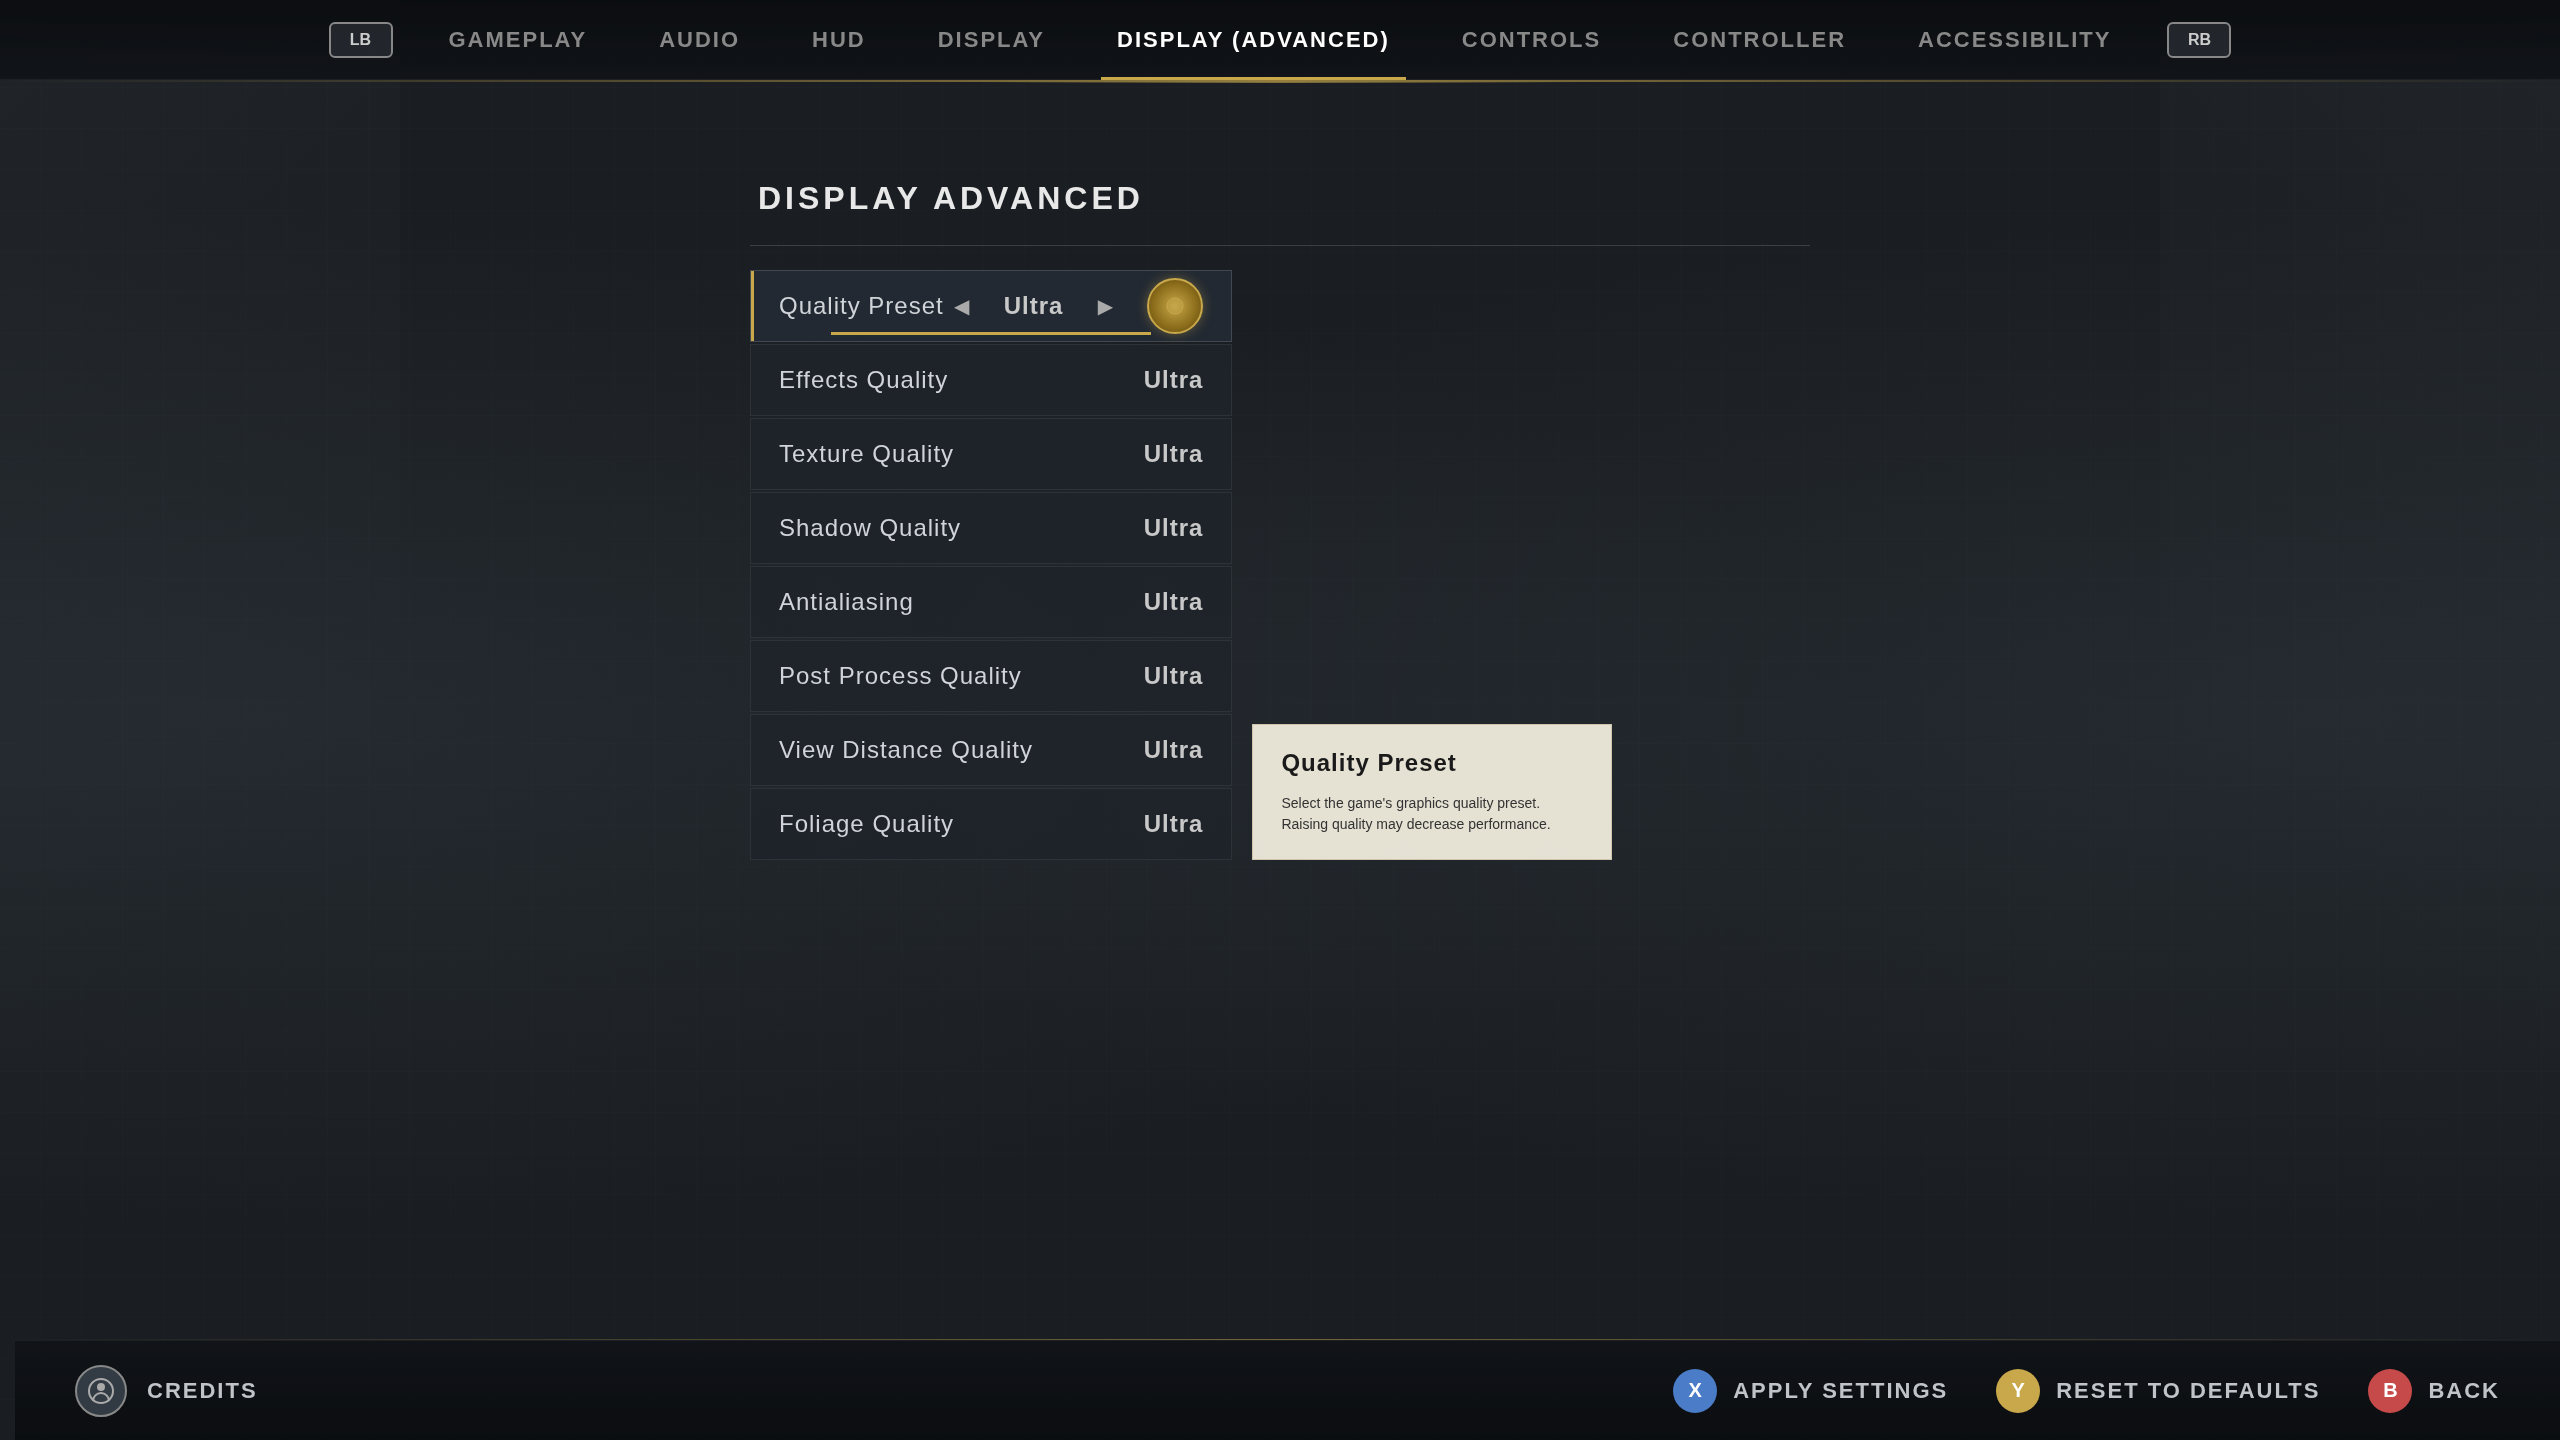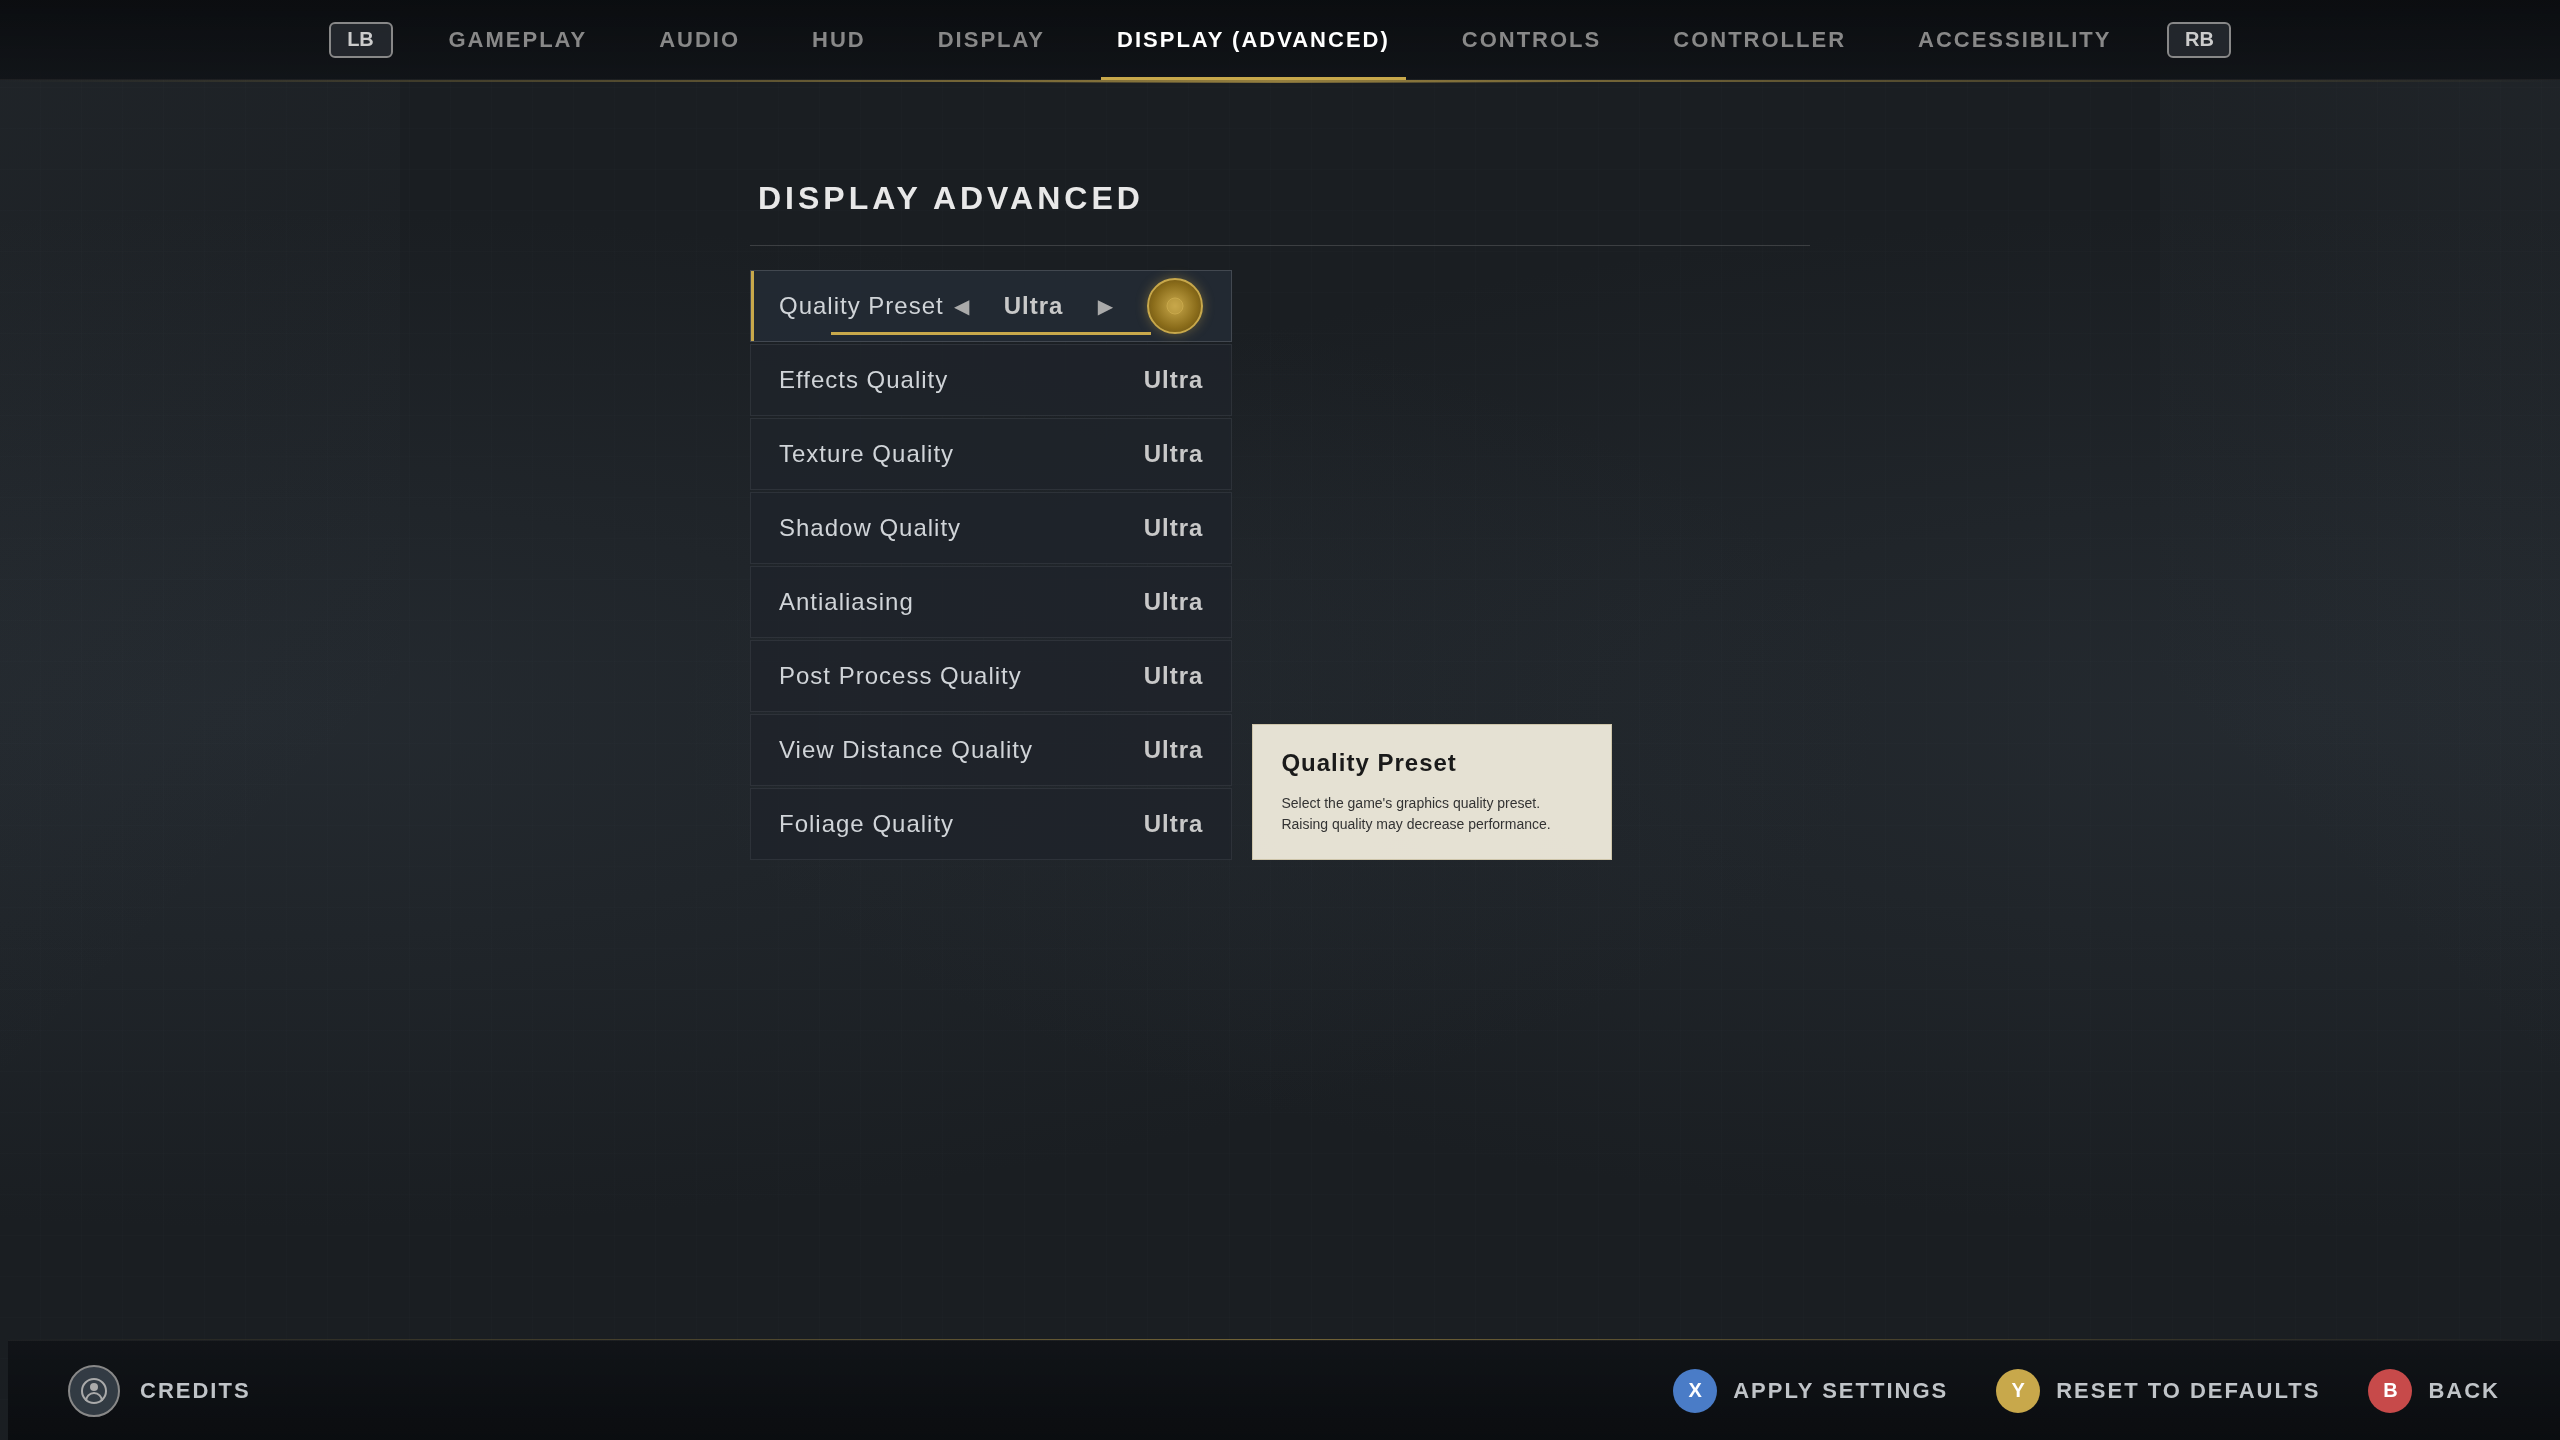--- a/index.html
+++ b/index.html
@@ -59,21 +59,21 @@
     }
 
     .nav-bumper {
       width: 64px;
       height: 36px;
       border: 2px solid #888;
       border-radius: 6px;
       display: flex;
       align-items: center;
       justify-content: center;
-      font-size: 20px;
+      font-size: 16px;
       font-weight: bold;
       color: #ccc;
       margin: 0 20px;
       background: rgba(40,44,50,0.8);
       text-align: right;
     }
 
     .nav-tabs {
       display: flex;
       align-items: center;
@@ -263,21 +263,21 @@
     
     .content-wrapper {
       display: flex;
       align-items: flex-end;
       gap: 0;
     }
 
     
     .bottom-bar {
       position: absolute;
-      bottom: 0; left: 8px; right: 0;
+      bottom: 0; left: 15px; right: 0;
       height: 100px;
       display: flex;
       align-items: center;
       justify-content: space-between;
       padding: 0 60px;
       background: linear-gradient(0deg, rgba(10,12,15,0.95) 0%, rgba(15,18,22,0.85) 100%);
       border-top: 1px solid rgba(255,255,255,0.08);
     }
 
     .bottom-left {

